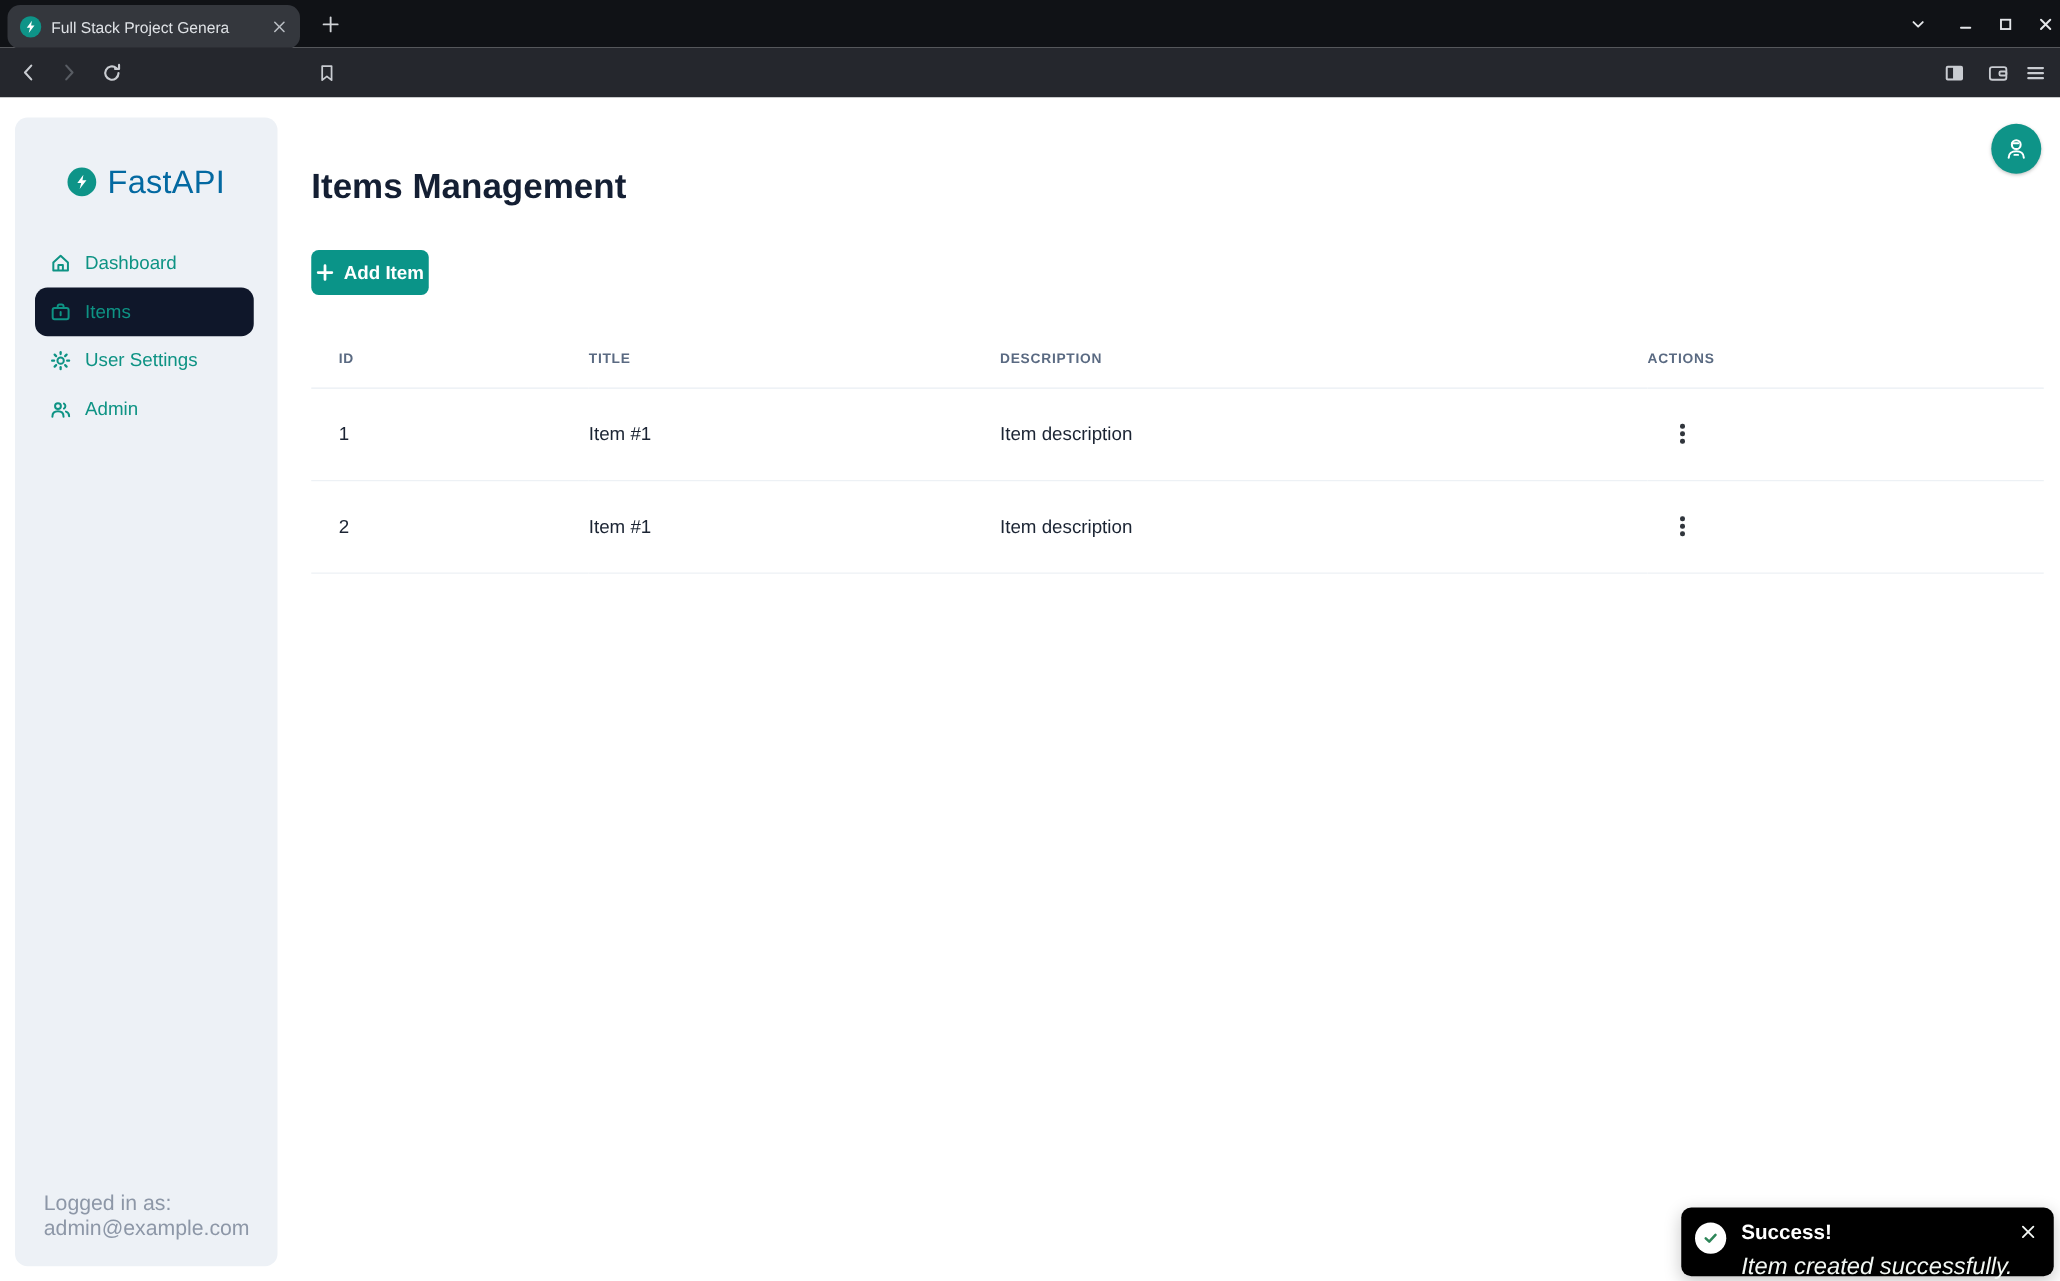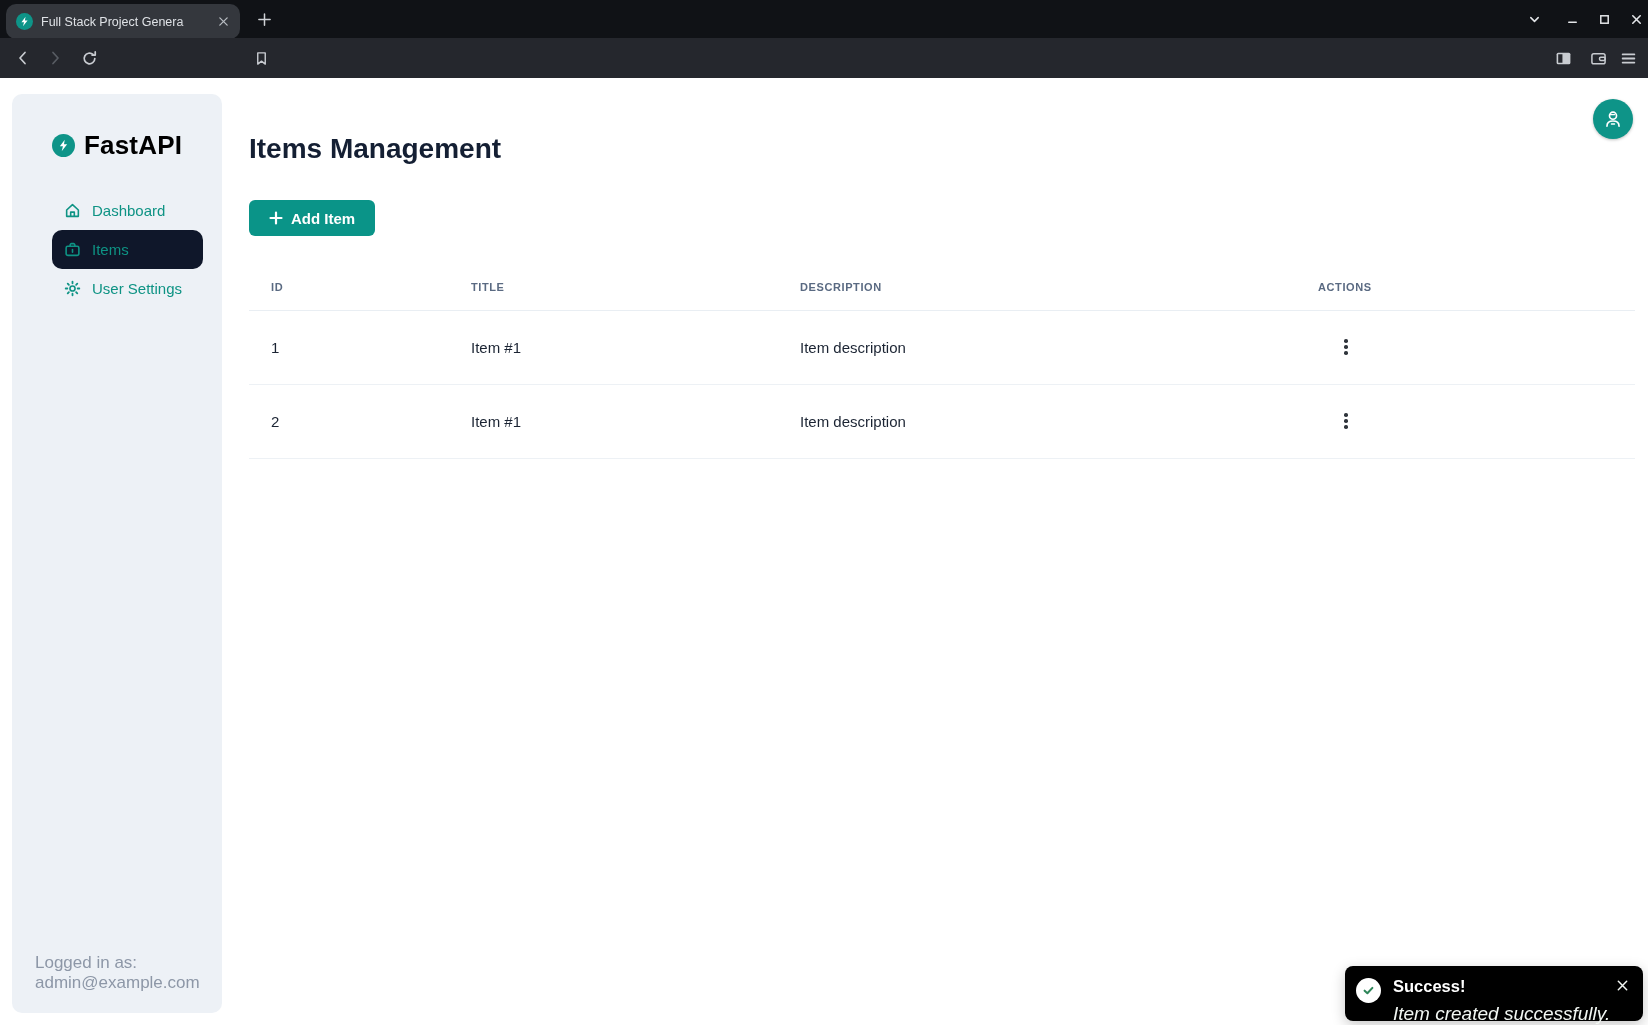--- a/index.html
+++ b/index.html
@@ -40,33 +40,33 @@
            align-items: center; justify-content: center; padding: 0 3px; }
 
   
   .page { position: absolute; top: 78px; left: 0; right: 0; bottom: 0; background: #fff; }
 
   .sidebar { position: absolute; left: 12px; top: 16px; bottom: 12px; width: 210px;
              background: #edf1f6; border-radius: 10px; }
   .brand { display: flex; align-items: center; justify-content: center; gap: 9px; margin-top: 36px; }
   .brand-mark { width: 23px; height: 23px; border-radius: 50%; background: #0e9488;
                 display: flex; align-items: center; justify-content: center; flex: none; }
-  .brand-name { font-size: 26px; font-weight: 700; color: #000000; letter-spacing: .2px; }
-  .nav { margin-top: 30px; padding-left: 24px; }
+  .brand-name { font-size: 26px; font-weight: 400; color: #0369a1; letter-spacing: .2px; }
+  .nav { margin-top: 30px; }
   .nav-item { display: flex; align-items: center; gap: 11px; height: 39px; margin: 0 19px 0 16px;
               padding: 0 12px; border-radius: 10px; color: #0e9384; font-size: 15px; cursor: pointer; }
   .nav-item.active { background: #0f172a; }
   .nav-item svg { flex: none; }
   .sidebar-footer { position: absolute; left: 23px; bottom: 20px; font-size: 17px; color: #8d97a7;
                     line-height: 20px; }
 
   .main { position: absolute; left: 249px; top: 0; right: 0; bottom: 0; }
   .page-title { margin-top: 57px; font-size: 28px; line-height: 28px; font-weight: 700; color: #141f33; }
   .add-btn { margin-top: 37px; display: inline-flex; align-items: center; gap: 8px; height: 36px;
-             padding: 0 20px; border: none; border-radius: 6px; background: #0a9488; color: #fff;
+             padding: 0 4px; border: none; border-radius: 6px; background: #0a9488; color: #fff;
              font-family: inherit; font-size: 15px; font-weight: 700; cursor: pointer; }
 
   table.items { margin-top: 29px; width: 1386px; border-collapse: collapse; table-layout: fixed; }
   .col-id { width: 222px; } .col-title { width: 329px; } .col-desc { width: 518px; } .col-actions { width: 317px; }
   th { height: 45px; text-align: left; vertical-align: middle; font-size: 11px; font-weight: 700;
        letter-spacing: .6px; color: #5a6a82; border-bottom: 1px solid #e9eef3; }
   td { height: 74px; vertical-align: middle; font-size: 15px; color: #1b2433; border-bottom: 1px solid #edf1f5; }
   th:first-child, td:first-child { padding-left: 22px; }
   .dots-btn { margin-left: 15px; width: 26px; height: 26px; border: none; background: transparent;
               display: flex; flex-direction: column; align-items: center; justify-content: center;
@@ -244,20 +244,28 @@
               <path d="M8 12.9 V14.4"></path>
               <path d="M1.6 8 H3.1"></path>
               <path d="M12.9 8 H14.4"></path>
               <path d="M3.5 3.5 L4.6 4.6"></path>
               <path d="M11.4 11.4 L12.5 12.5"></path>
               <path d="M12.5 3.5 L11.4 4.6"></path>
               <path d="M4.6 11.4 L3.5 12.5"></path>
             </g>
           </svg>
         <span>User Settings</span>
+      </div>
+      <div class="nav-item">
+        <svg width="17" height="17" viewBox="0 0 16 16">
+            <circle cx="6" cy="5.5" r="2.2" fill="none" stroke="#0e9384" stroke-width="1.5"></circle>
+            <path d="M1.8 13.5 C1.8 10.9 3.6 9.5 6 9.5 C8.4 9.5 10.2 10.9 10.2 13.5" fill="none" stroke="#0e9384" stroke-width="1.5" stroke-linecap="round"></path>
+            <path d="M10.5 3.6 A2.2 2.2 0 0 1 10.5 7.4 M12 9.7 C13.6 10.2 14.4 11.6 14.4 13.2" fill="none" stroke="#0e9384" stroke-width="1.5" stroke-linecap="round"></path>
+          </svg>
+        <span>Admin</span>
       </div>
     </div>
 
     <div class="sidebar-footer">
       <div>Logged in as:</div>
       <div>admin@example.com</div>
     </div>
   </div>
 
   <div class="main">

